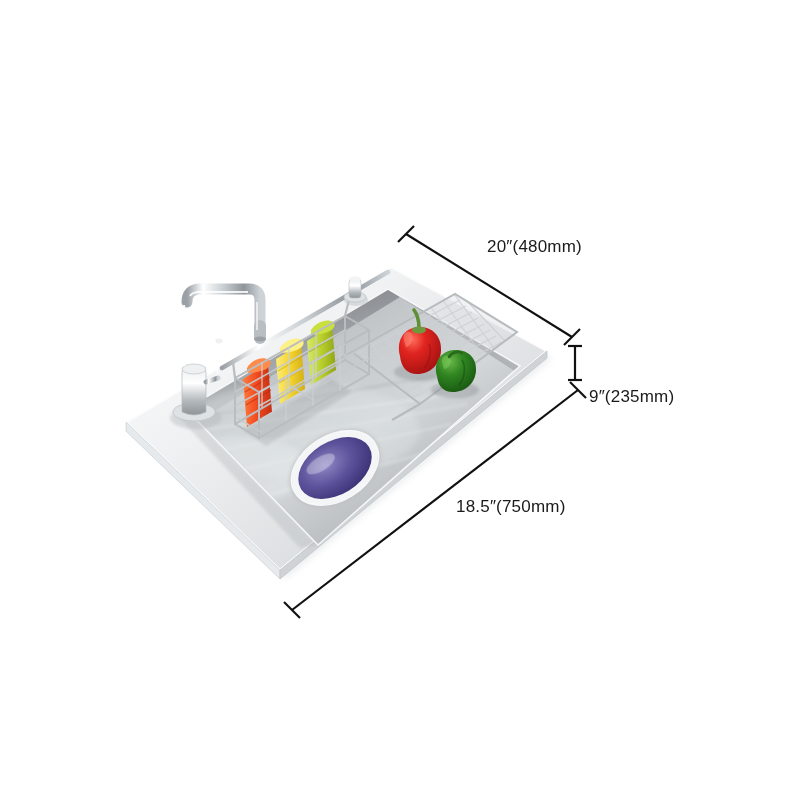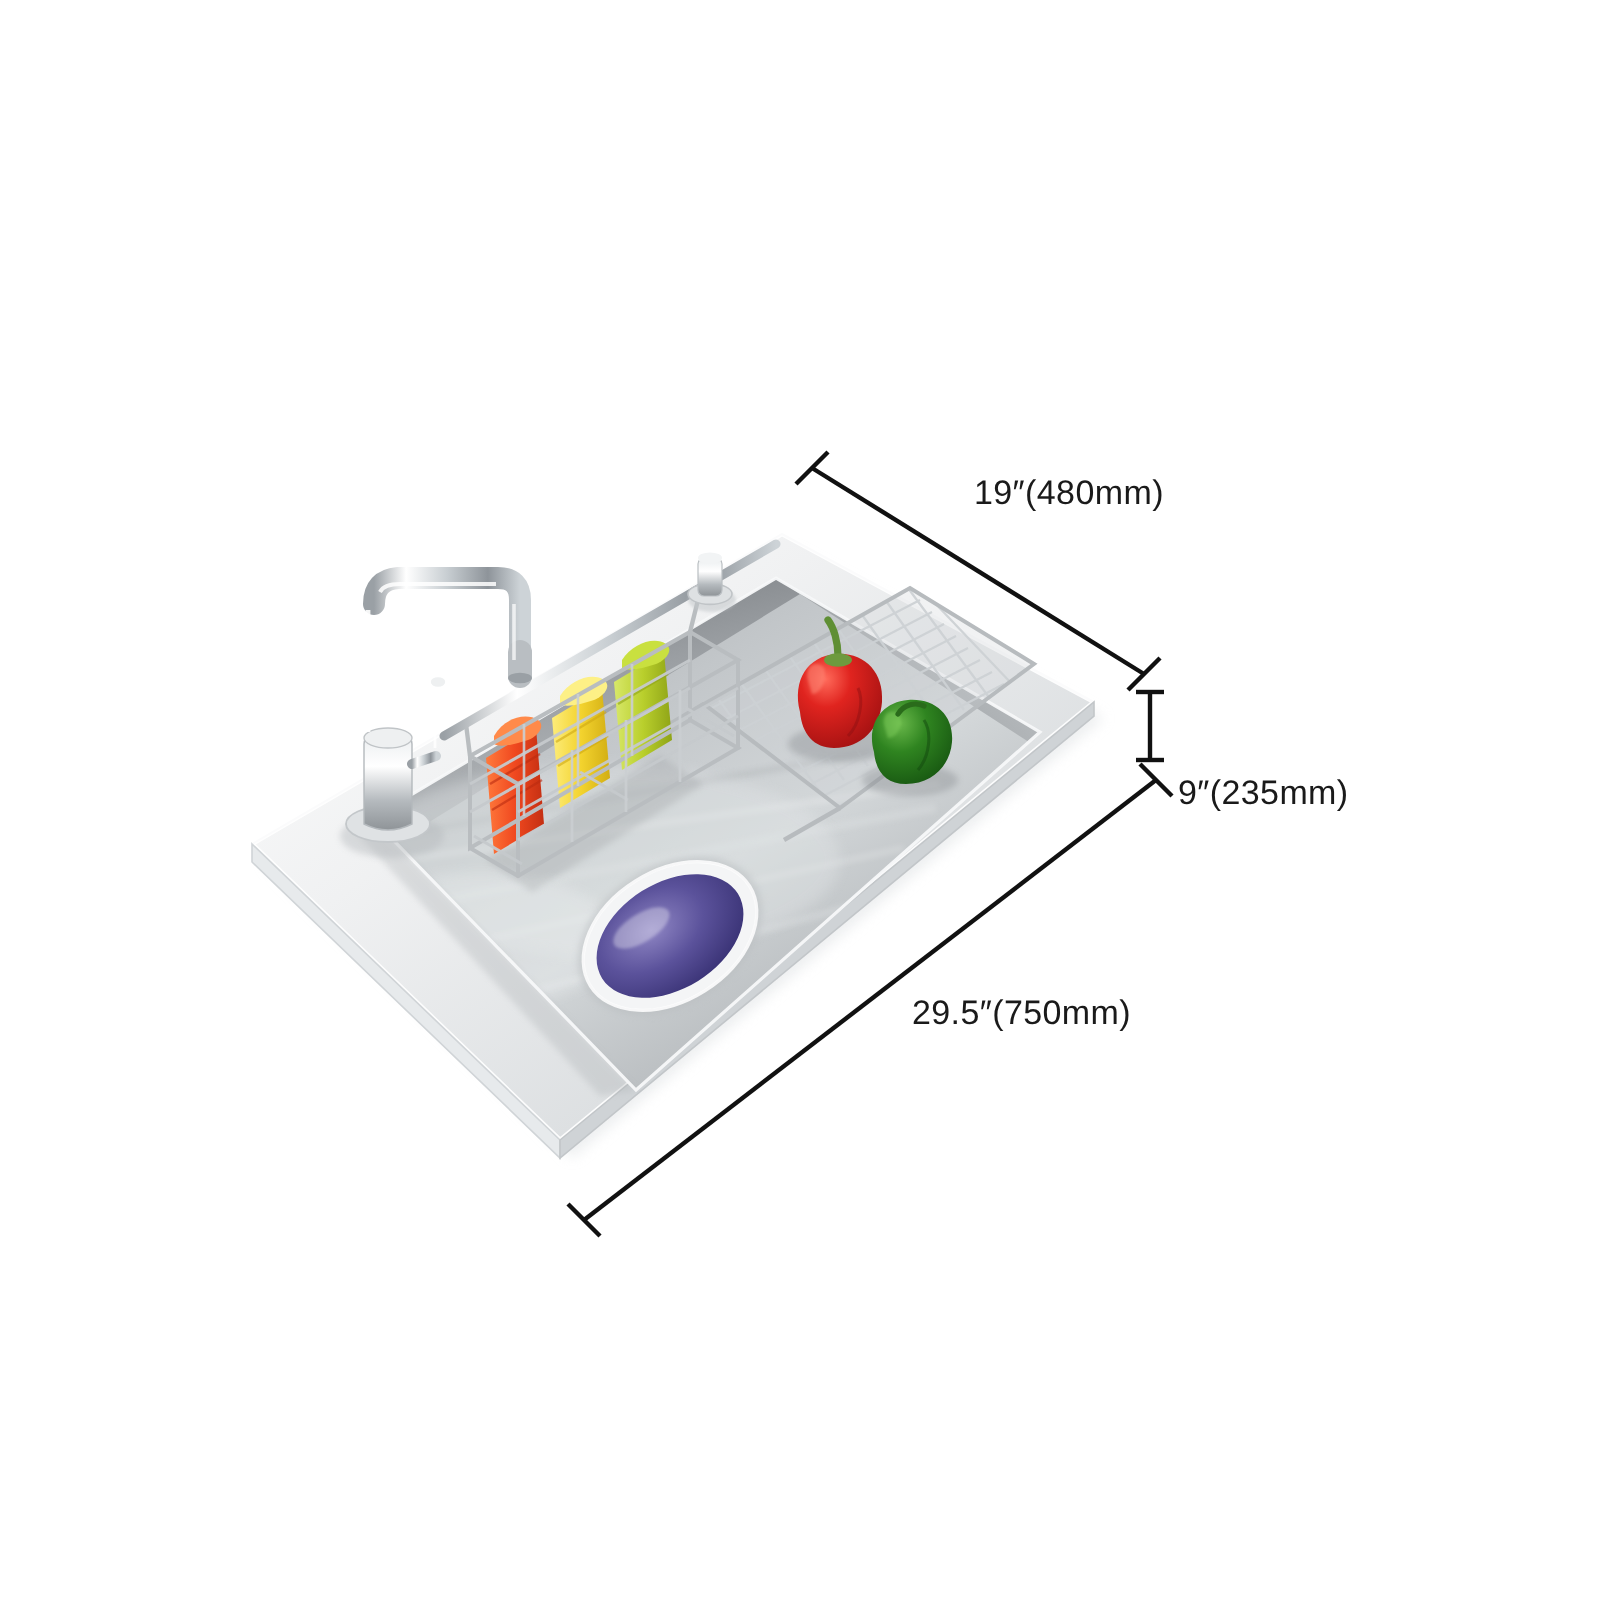--- a/index.html
+++ b/index.html
@@ -339,19 +339,19 @@
       </g>
 
       <g>
         <line x1="292" y1="610" x2="578" y2="390"></line>
         <line x1="284" y1="602" x2="300" y2="618"></line>
         <line x1="570" y1="382" x2="586" y2="398"></line>
       </g>
     </g>
   </svg>
 
-  <div class="dim-label" id="label-width">19″(480mm)</div>
+  <div class="dim-label" id="label-width">20″(480mm)</div>
 
   <div class="dim-label" id="label-depth">9″(235mm)</div>
 
-  <div class="dim-label" id="label-length">29.5″(750mm)</div>
+  <div class="dim-label" id="label-length">18.5″(750mm)</div>
 
 </div>
 
 </body></html>

